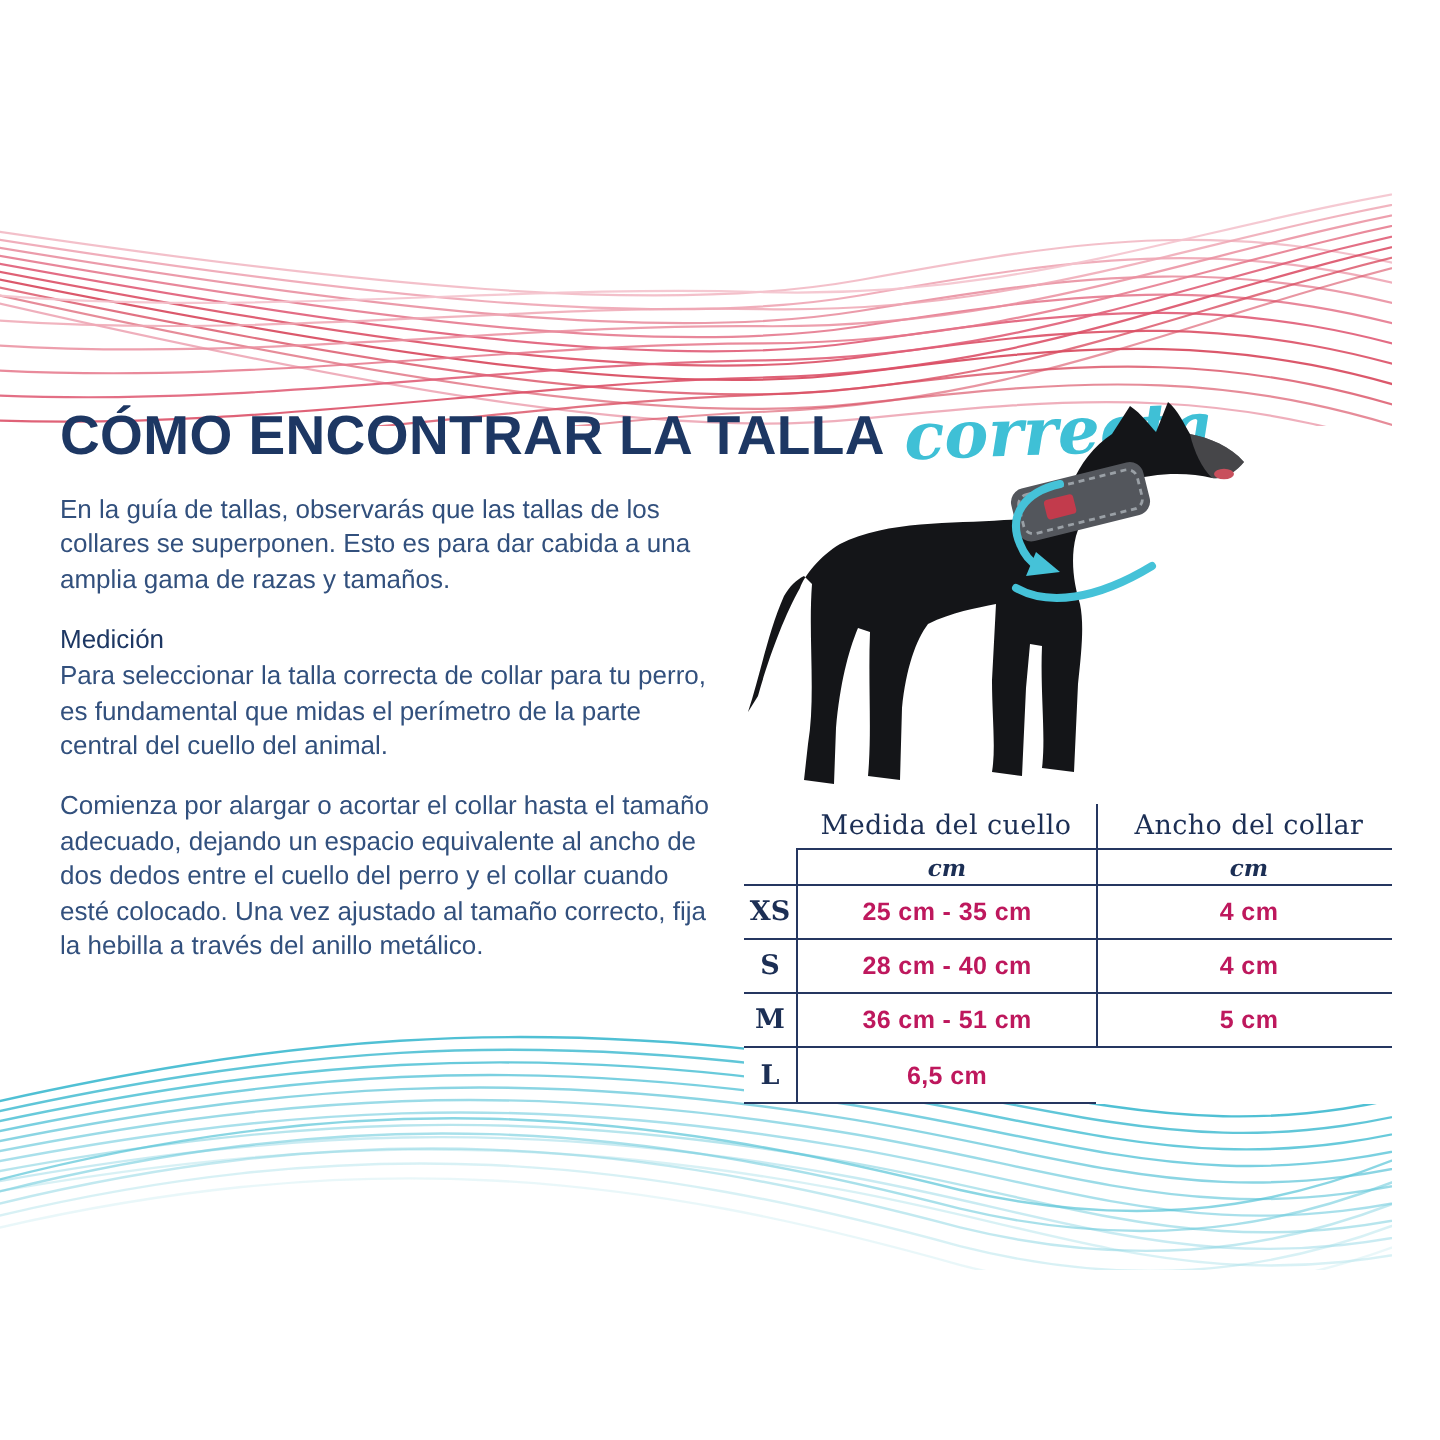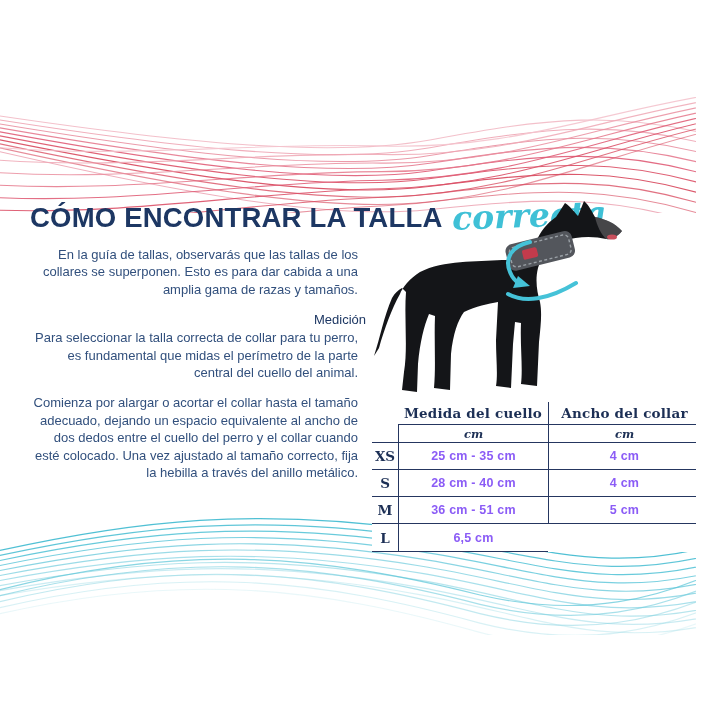--- a/index.html
+++ b/index.html
@@ -1,18 +1,18 @@
 <!DOCTYPE html>
 <html><head>
 <meta charset="utf-8">
 <style>
   html,body{margin:0;padding:0;background:#fff;}
   .stage{
     position:relative;width:696px;height:720px;background:#ffffff;
-    overflow:hidden;font-family:"Liberation Sans",sans-serif;text-align:right;
+    overflow:hidden;font-family:"Liberation Sans",sans-serif;
   }
   svg{display:block;}
   .waves-top{position:absolute;left:0;top:88px;width:720px;height:125px;}
   .waves-bottom{position:absolute;left:0;top:500px;width:720px;height:135px;}
 
   .title{
     position:absolute;left:30px;top:196px;display:flex;align-items:baseline;
     white-space:nowrap;
   }
   .title-main{
@@ -40,30 +40,30 @@
     color:#32507d;font-size:12.5px;line-height:16.5px;font-weight:500;
   }
 
   .size-table{
     position:absolute;left:372px;top:402px;background:#fff;
     display:grid;grid-template-columns:26px 150px 152px;
     grid-template-rows:22px 19px 27px 27px 27px 28px;
   }
   .size-table > div{display:flex;align-items:center;justify-content:center;}
   .th{
-    font-family:"DejaVu Serif",serif;font-weight:bold;font-size:13.5px;
+    font-family:"DejaVu Serif",serif;font-weight:normal;font-size:13.5px;
     color:#1c2f55;letter-spacing:.2px;
   }
   .unit{
     font-family:"DejaVu Serif",serif;font-weight:bold;font-size:11.5px;color:#1c2f55;
   }
   .lbl{
     font-family:"DejaVu Serif",serif;font-weight:bold;font-size:13.5px;color:#1c2f55;
   }
-  .val{font-size:12.5px;font-weight:600;color:#8b5cf6;letter-spacing:.2px;}
+  .val{font-size:12.5px;font-weight:600;color:#be185d;letter-spacing:.2px;}
   .bl{border-left:1.5px solid #253660;}
   .bb{border-bottom:1.5px solid #253660;}
   .bt{border-top:1.5px solid #253660;font-style:italic;}
 </style>
 </head>
 <body>
 
 <div class="stage">
 
   <svg class="waves-top" viewBox="0 0 720 125" aria-hidden="true">

